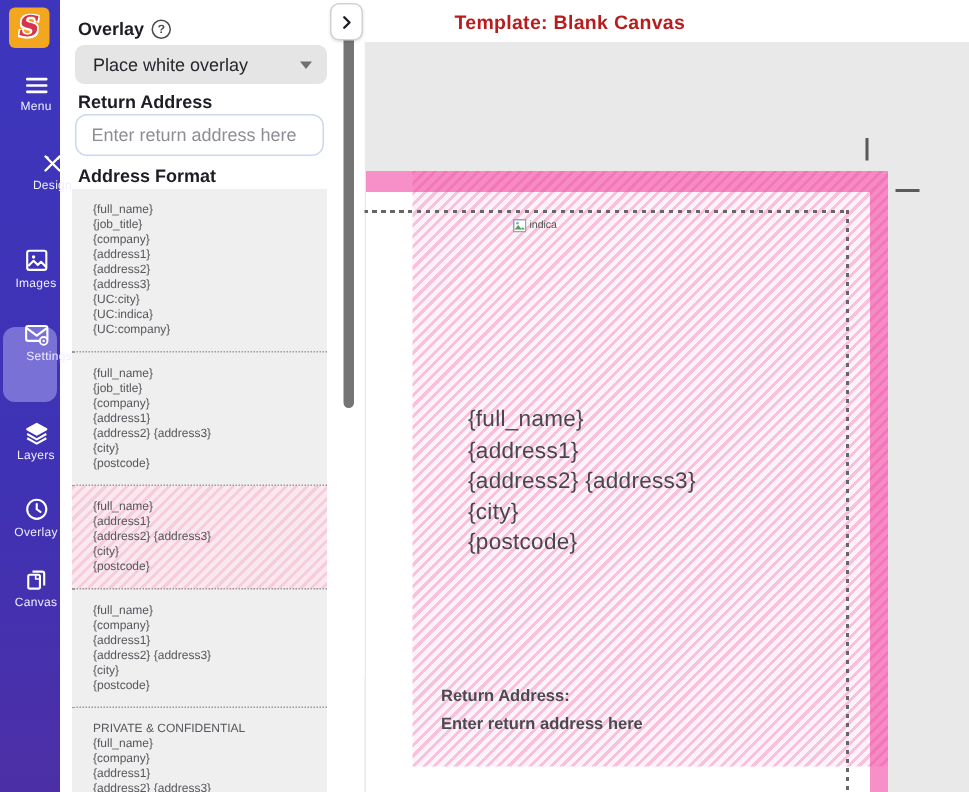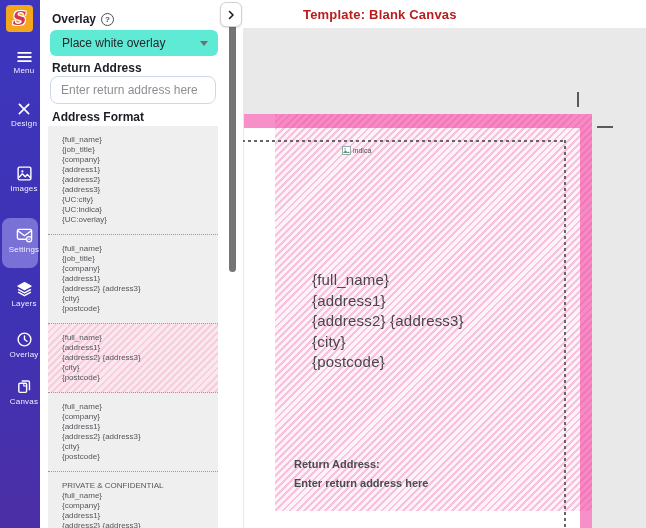--- a/index.html
+++ b/index.html
@@ -55,21 +55,21 @@
   
   .panel { position:absolute; left:40px; top:0; width:203px; height:451px; background:#ffffff; z-index:8; }
   .panel-label { position:absolute; left:12px; font-size:12px; font-weight:700; color:#1d1d26; }
   .lbl-overlay { top:12px; display:flex; align-items:center; gap:5px; }
   .help-icon {
     width:13px; height:13px; border:1.4px solid #4c4c4c; border-radius:50%;
     display:inline-flex; align-items:center; justify-content:center;
     font-size:8px; font-weight:700; color:#4c4c4c; cursor:pointer;
   }
   .select {
-    position:absolute; left:10px; top:30px; width:168px; height:26px; background:#5eead4;
+    position:absolute; left:10px; top:30px; width:168px; height:26px; background:#e5e5e5;
     border-radius:6px; display:flex; align-items:center; padding:0 10px 0 12px; cursor:pointer;
   }
   .select-value { flex:1; font-size:12px; color:#26262c; }
   .caret-down { width:0; height:0; border-left:4px solid transparent; border-right:4px solid transparent;
     border-top:5px solid #6f6f76; }
   .lbl-return { top:61px;text-align:center; }
   .return-input {
     position:absolute; left:10px; top:76px; width:166px; height:28px;
     border:1px solid #ccd9ec; border-radius:8px; padding:0 10px; font-size:12px; color:#333;
     font-family:"Liberation Sans", sans-serif; outline:none; background:#fff;
@@ -100,22 +100,22 @@
   .logo { position:absolute; left:6px; top:5px; width:27px; height:27px; background:#f2a71f;
     border-radius:4px; display:flex; align-items:center; justify-content:center; cursor:pointer; }
   .logo span { font-family:"DejaVu Serif", serif; font-style:italic; font-weight:700;
     font-size:19px; color:#d6354f; line-height:1;
     text-shadow:-1px -1px 0 #fff,1px -1px 0 #fff,-1px 1px 0 #fff,1px 1px 0 #fff; }
   .nav-item { position:absolute; left:0; width:48px; text-align:center; cursor:pointer; }
   .nav-item svg { display:block; margin:0 auto 2px auto; }
   .nav-label { font-size:8px; color:#efedff; font-weight:500; letter-spacing:.2px; }
   .nav-active { position:absolute; left:2px; top:218px; width:36px; height:50px;
     background:#7a71d6; border-radius:8px; }
-  .it-menu{top:50px;} .it-design{top:101px;} .it-images{top:165px;}
-  .it-settings{top:227px;} .it-layers{top:281px;} .it-history{top:331px;} .it-pages{top:377px;}
+  .it-menu{top:50px;} .it-design{top:101px;margin-left:11px;} .it-images{top:165px;}
+  .it-settings{top:215px;text-align:right;} .it-layers{top:281px;} .it-history{top:331px;} .it-pages{top:377px;}
 </style>
 </head>
 <body>
 
 <div class="main"></div>
 
 <div class="page">
   <div class="band-top"></div>
   <div class="band-right"></div>
   <div class="overlay-rect"></div>
@@ -170,21 +170,21 @@
   <div class="format-list">
       <div class="fmt-option">
         <div>{full_name}</div>
         <div>{job_title}</div>
         <div>{company}</div>
         <div>{address1}</div>
         <div>{address2}</div>
         <div>{address3}</div>
         <div>{UC:city}</div>
         <div>{UC:indica}</div>
-        <div>{UC:overlay}</div>
+        <div>{UC:company}</div>
       </div>
       <div class="fmt-option">
         <div>{full_name}</div>
         <div>{job_title}</div>
         <div>{company}</div>
         <div>{address1}</div>
         <div>{address2} {address3}</div>
         <div>{city}</div>
         <div>{postcode}</div>
       </div>

